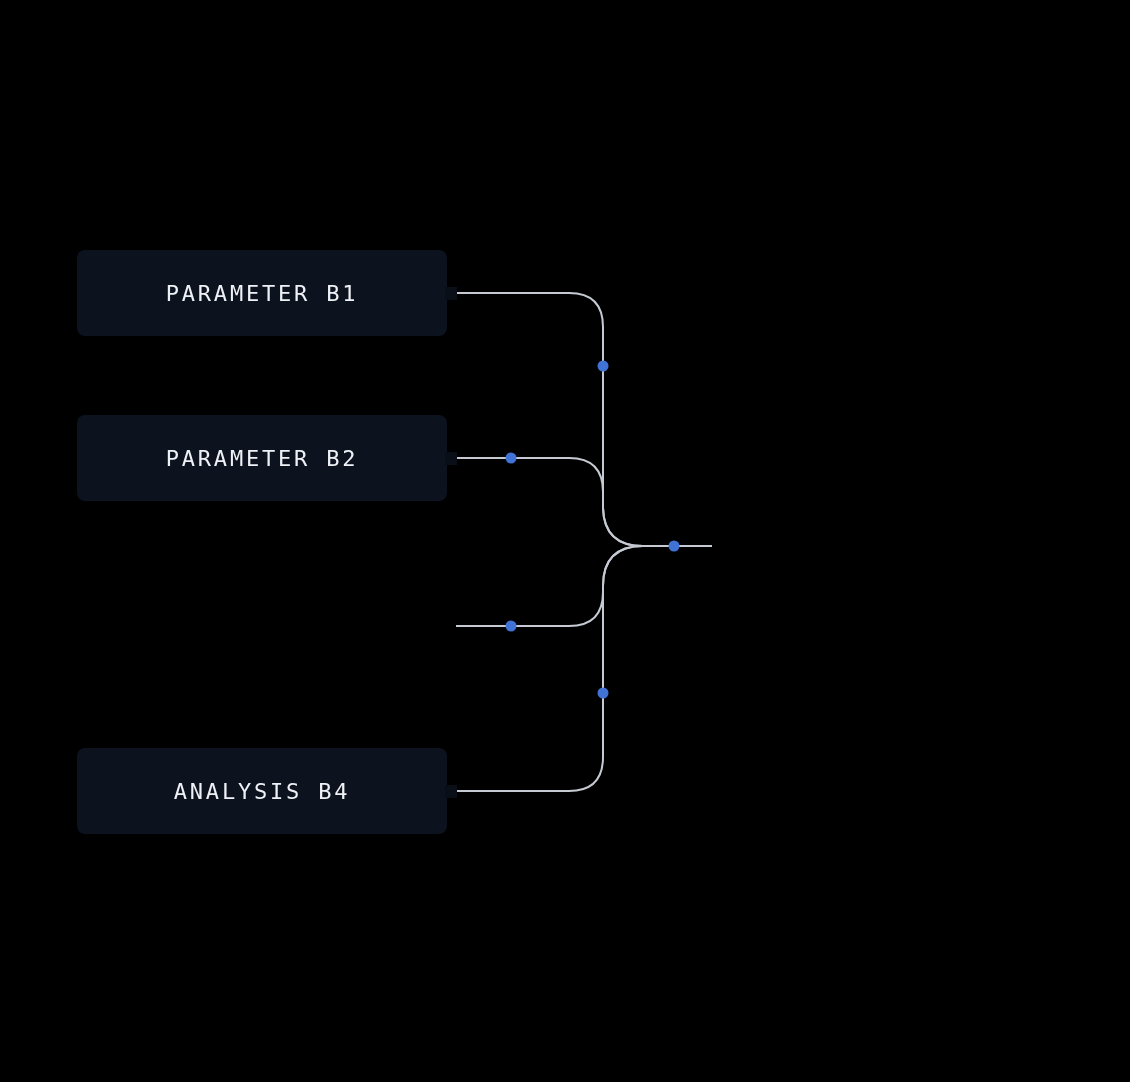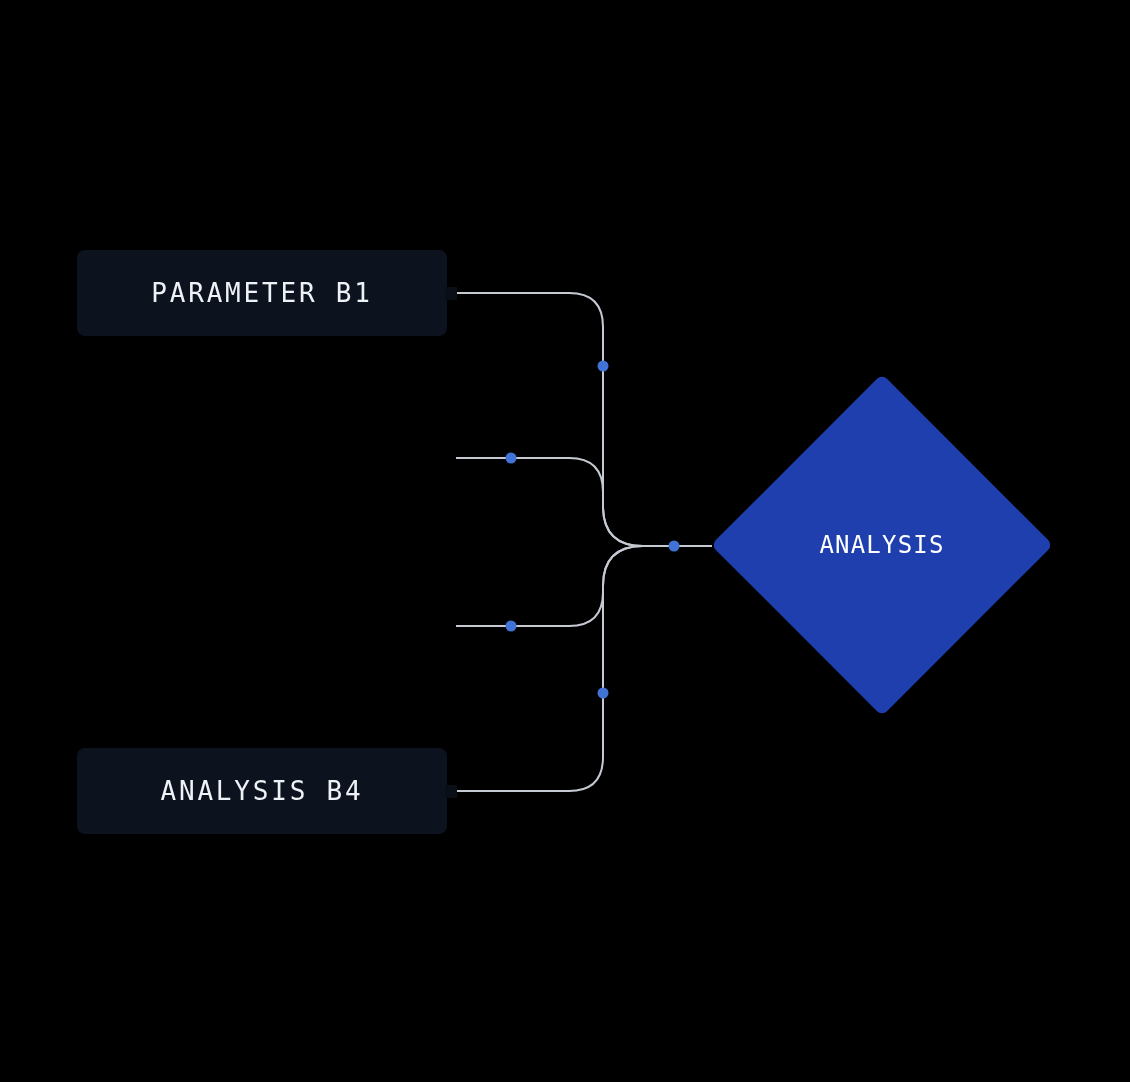--- a/index.html
+++ b/index.html
@@ -23,21 +23,21 @@
   .param-box {
     position: absolute;
     left: 77px;
     width: 370px; height: 86px;
     background: var(--color-node-fill, #0d121f);
     border-radius: 8px;
     display: flex; align-items: center; justify-content: center;
   }
   .param-label {
     color: var(--color-node-text, #eef1f5);
-    font-size: 26px;
+    font-size: 22px;
     letter-spacing: 2.8px;
     white-space: nowrap;
   }
   .port {
     position: absolute;
     right: -10px; top: 50%;
     width: 12px; height: 13px;
     margin-top: -6.5px;
     background: var(--color-port-fill, #0a0e17);
   }
@@ -77,25 +77,25 @@
     <circle class="dot" cx="674" cy="546" r="5.5" fill="#4173d6"></circle>
     <circle class="dot" cx="511" cy="626" r="5.5" fill="#4173d6"></circle>
     <circle class="dot" cx="603" cy="693" r="5.5" fill="#4173d6"></circle>
   </svg>
 
   <div class="param-box" style="top:250px">
     <span class="param-label">PARAMETER B1</span>
     <span class="port"></span>
   </div>
 
+  <div class="param-box" style="top:415px">
+    <span class="param-label">PARAMETER B2</span>
+    <span class="port"></span>
+  </div>
 
 
   <div class="param-box" style="top:748px">
     <span class="param-label">ANALYSIS B4</span>
     <span class="port"></span>
   </div>
 
-  <div class="diamond-wrap">
-    <div class="diamond-shape"></div>
-    <span class="diamond-label">ANALYSIS</span>
-  </div>
 
 </div>
 
 </body></html>

